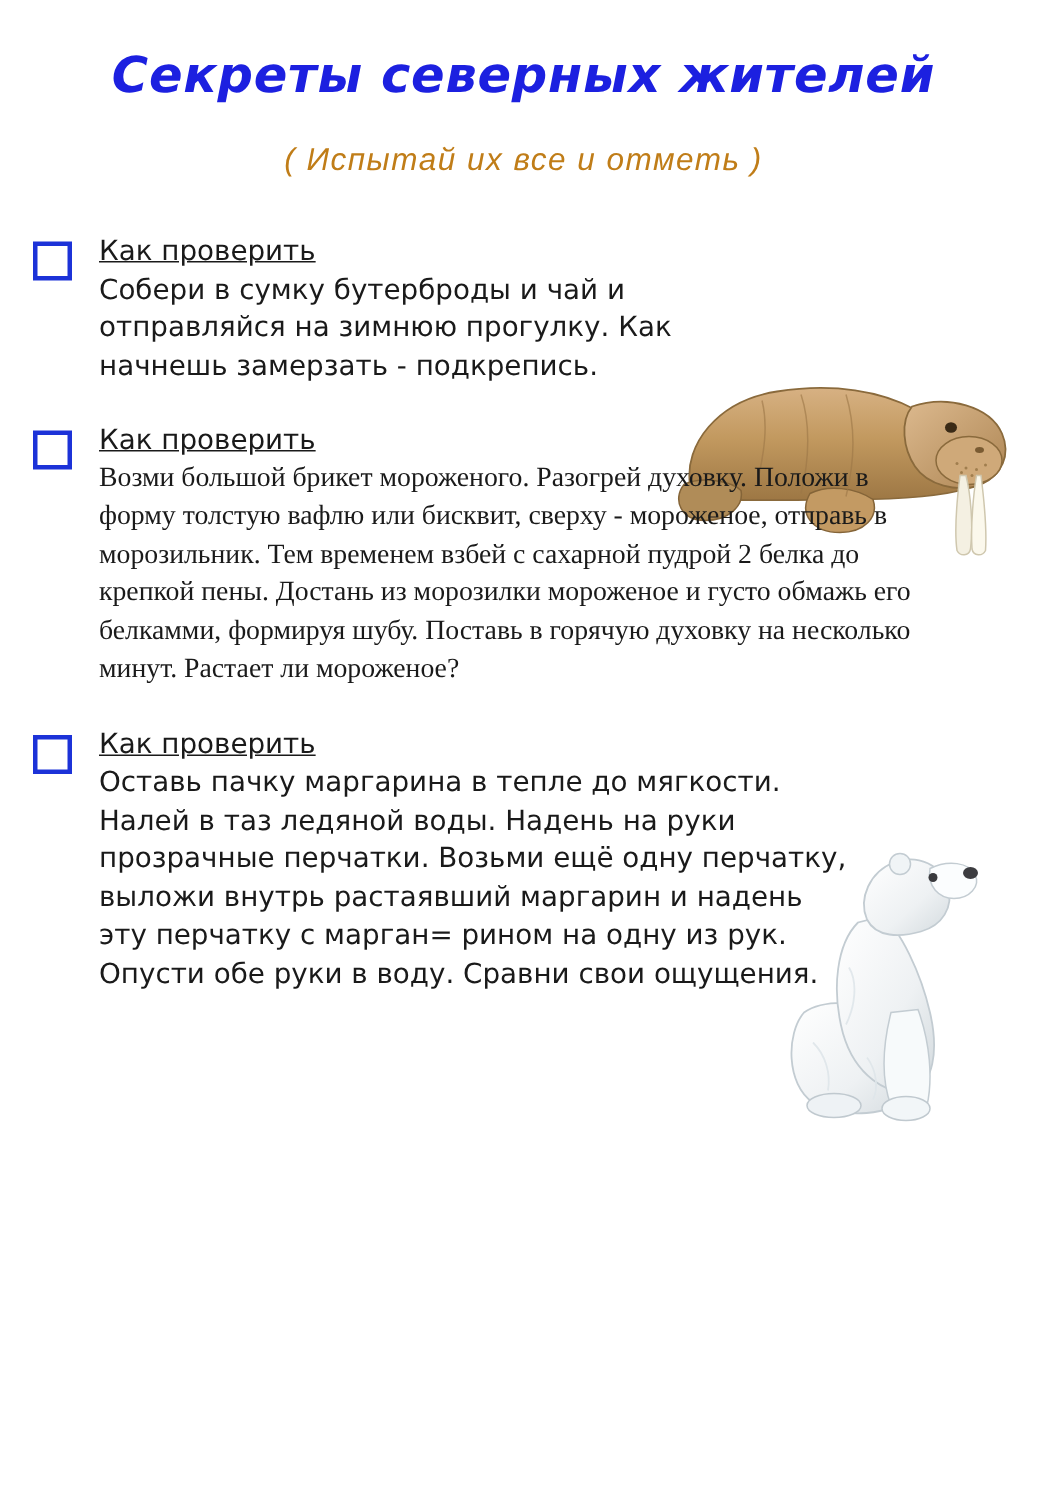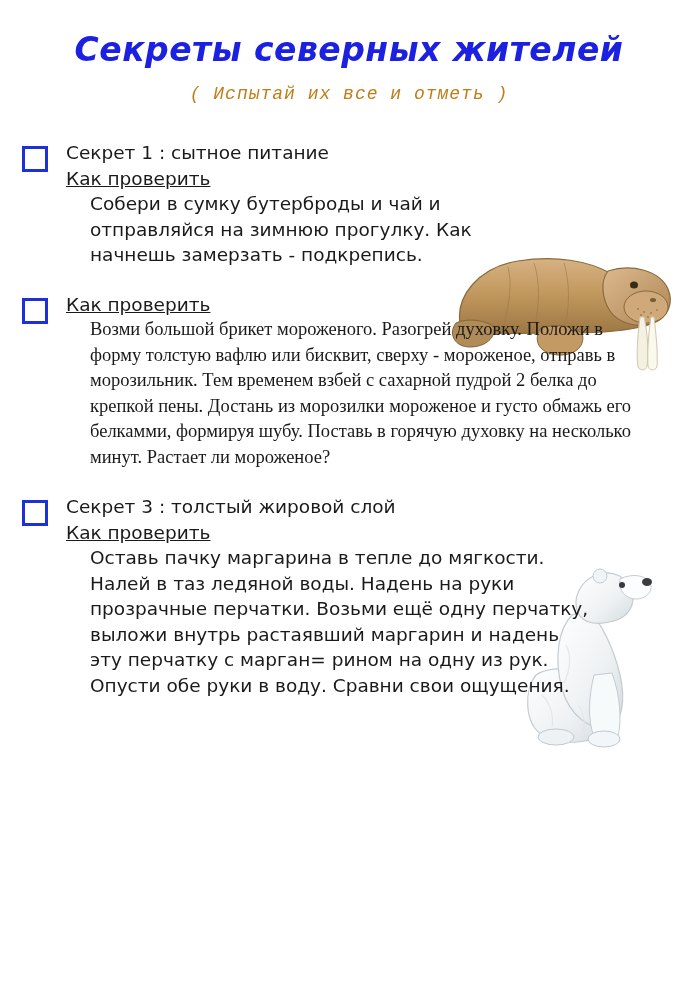--- a/index.html
+++ b/index.html
@@ -29,26 +29,26 @@
     font-weight: bold;
     font-style: italic;
     letter-spacing: 0.5px;
     margin: 0;
     padding-top: 30px;
     font-family: "DejaVu Sans", sans-serif;
   }
   .subtitle {
     text-align: center;
     color: #c07d18;
-    font-size: 18px;
+    font-size: 21px;
     font-style: italic;
     letter-spacing: 1px;
-    margin: 5px;
+    margin: 16px;
     padding-top: 10px;
-    font-family: Liberation Mono, monospace;
+    font-family: Liberation Sans, sans-serif;
   }
 
   
   .content {
     margin-top: 36px;
     padding: 0 26px 0 22px;
     position: relative;
     z-index: 3;
   }
 
@@ -77,21 +77,20 @@
     display: block;
     white-space: pre;
   }
   .secret-how {
     display: block;
     text-decoration: underline;
   }
   .secret-body {
     display: block;
     max-width: 470px;
-    margin-left: 24px;
   }
   .secret-body.wide {
     max-width: 560px;
     font-family: Liberation Serif, serif;
   }
   .secret-body.narrow-right {
     max-width: 500px;
   }
 
   
@@ -204,37 +203,35 @@
         <path d="M34,140 C42,148 46,160 44,172"></path>
       </g>
     </svg>
   </div>
 
   <div class="content">
 
     <div class="secret-block">
       <div class="checkbox"></div>
       <div class="secret-text">
-        <span class="secret-heading">Секрет 1 : сытное питание</span>
         <span class="secret-how">Как проверить</span>
         <span class="secret-body">Собери в сумку бутерброды и чай и отправляйся на зимнюю прогулку. Как начнешь замерзать - подкрепись.</span>
       </div>
     </div>
 
     <div class="secret-block">
       <div class="checkbox"></div>
       <div class="secret-text">
         <span class="secret-how">Как проверить</span>
         <span class="secret-body wide">Возми большой брикет мороженого. Разогрей духовку.  Положи в форму толстую вафлю или бисквит, сверху - мороженое, отправь в морозильник. Тем временем взбей с сахарной пудрой 2 белка до крепкой пены. Достань из морозилки мороженое и густо обмажь его белкамми, формируя шубу. Поставь в горячую духовку на несколько минут. Растает ли мороженое?</span>
       </div>
     </div>
 
     <div class="secret-block">
       <div class="checkbox"></div>
       <div class="secret-text">
-        <span class="secret-heading">Секрет 3 : толстый жировой слой</span>
         <span class="secret-how">Как проверить</span>
         <span class="secret-body narrow-right">Оставь пачку маргарина в тепле до мягкости. Налей в таз ледяной воды. Надень на руки прозрачные перчатки. Возьми ещё одну перчатку, выложи внутрь растаявший маргарин и надень эту перчатку с марган= рином на одну из рук. Опусти обе руки в воду. Сравни свои ощущения.</span>
       </div>
     </div>
 
   </div>
 </div>
 
 </body></html>

